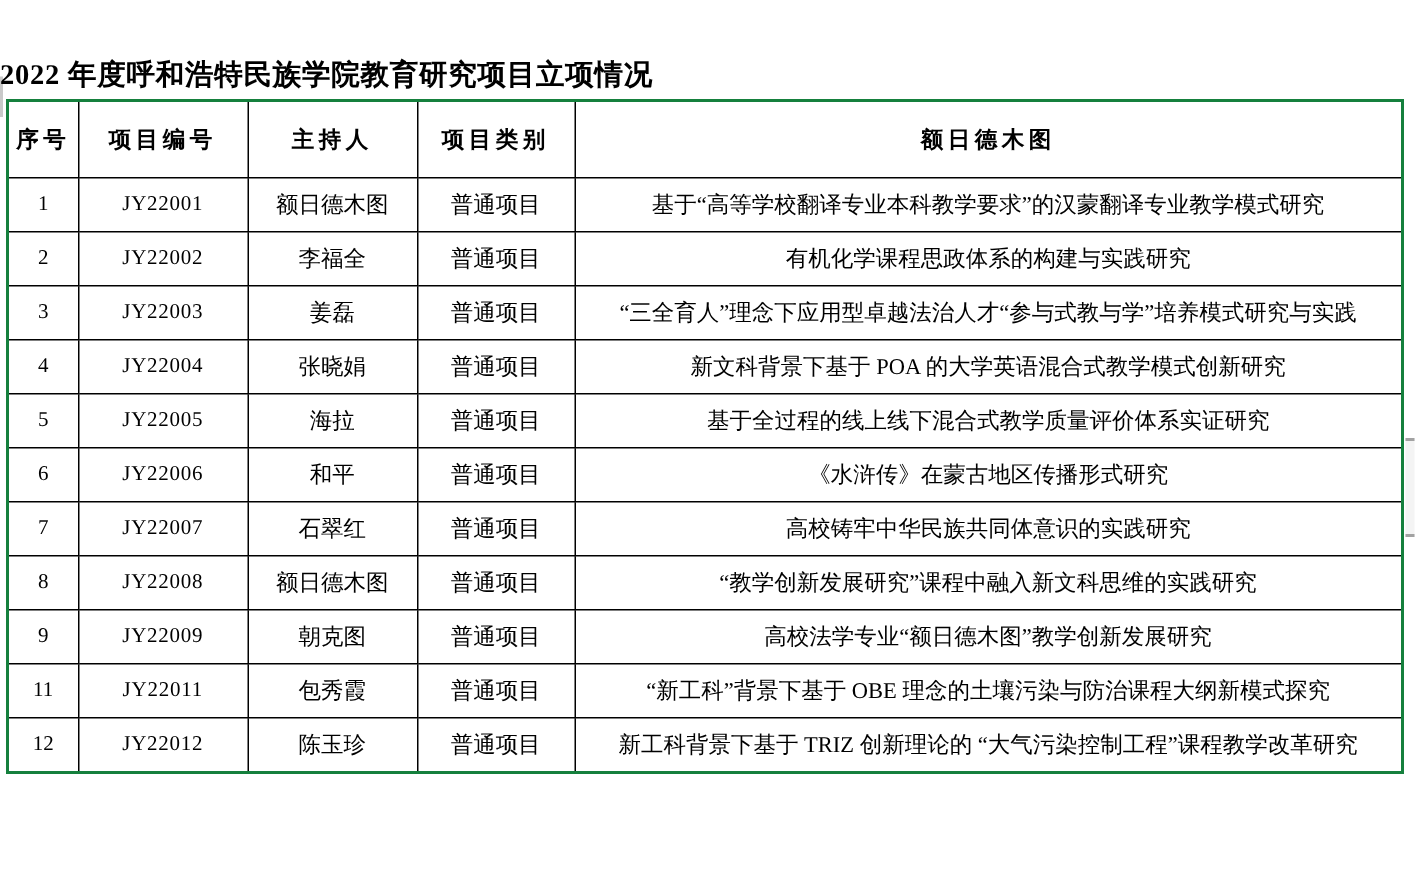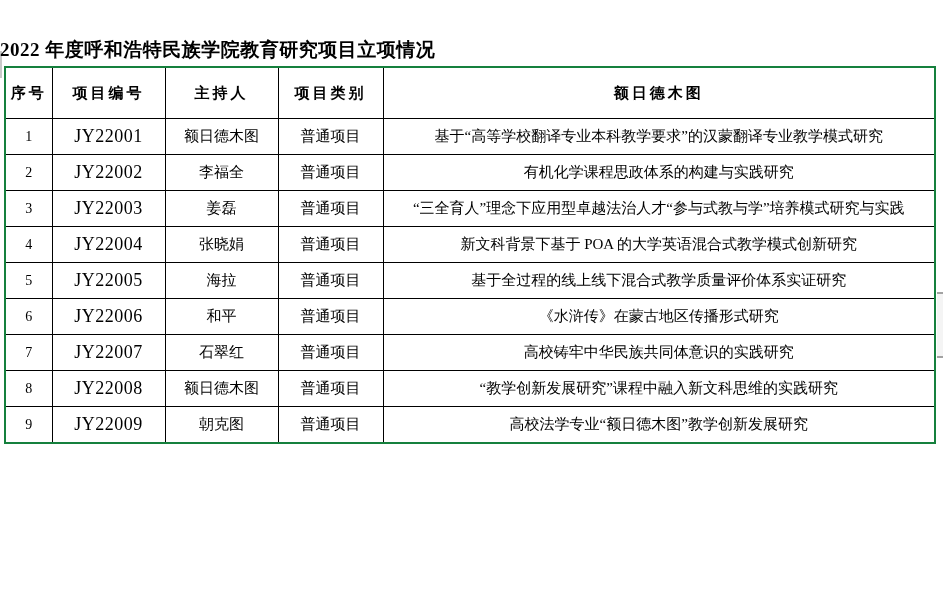--- a/index.html
+++ b/index.html
@@ -48,21 +48,21 @@
     height: 50px;
     font-size: 15px;
     font-weight: bold;
     letter-spacing: 3px;
   }
   .projects tbody td {
     height: 35px;
     font-size: 15px;
   }
   .projects td.c-no { font-size: 14px; }
-  .projects td.c-code { font-size: 18px; letter-spacing: 0.5px; }
+  .projects td.c-code { font-size: 14px; letter-spacing: 0.5px; }
   .fit-wrap {
     display: inline-block;
     white-space: nowrap;
     transform-origin: center center;
   }
   .edge-mark {
     position: absolute;
     left: 0;
     top: 51px;
     width: 2px;
@@ -190,18 +190,36 @@
     <td class="c-no">9</td>
     <td class="c-code">JY22009</td>
     <td class="c-leader">朝克图</td>
     <td class="c-category">普通项目</td>
     <td class="c-topic">
       <span class="fit-wrap">高校法学专业“额日德木图”教学创新发展研究</span>
     </td>
   </tr>
 
 
-
+  <tr>
+    <td class="c-no">11</td>
+    <td class="c-code">JY22011</td>
+    <td class="c-leader">包秀霞</td>
+    <td class="c-category">普通项目</td>
+    <td class="c-topic">
+      <span class="fit-wrap">“新工科”背景下基于 OBE 理念的土壤污染与防治课程大纲新模式探究</span>
+    </td>
+  </tr>
+
+  <tr>
+    <td class="c-no">12</td>
+    <td class="c-code">JY22012</td>
+    <td class="c-leader">陈玉珍</td>
+    <td class="c-category">普通项目</td>
+    <td class="c-topic">
+      <span class="fit-wrap">新工科背景下基于 TRIZ 创新理论的 “大气污染控制工程”课程教学改革研究</span>
+    </td>
+  </tr>
 
 </tbody>
 </table>
 
 <div class="scrollbar-thumb"></div>
 
 </body></html>

